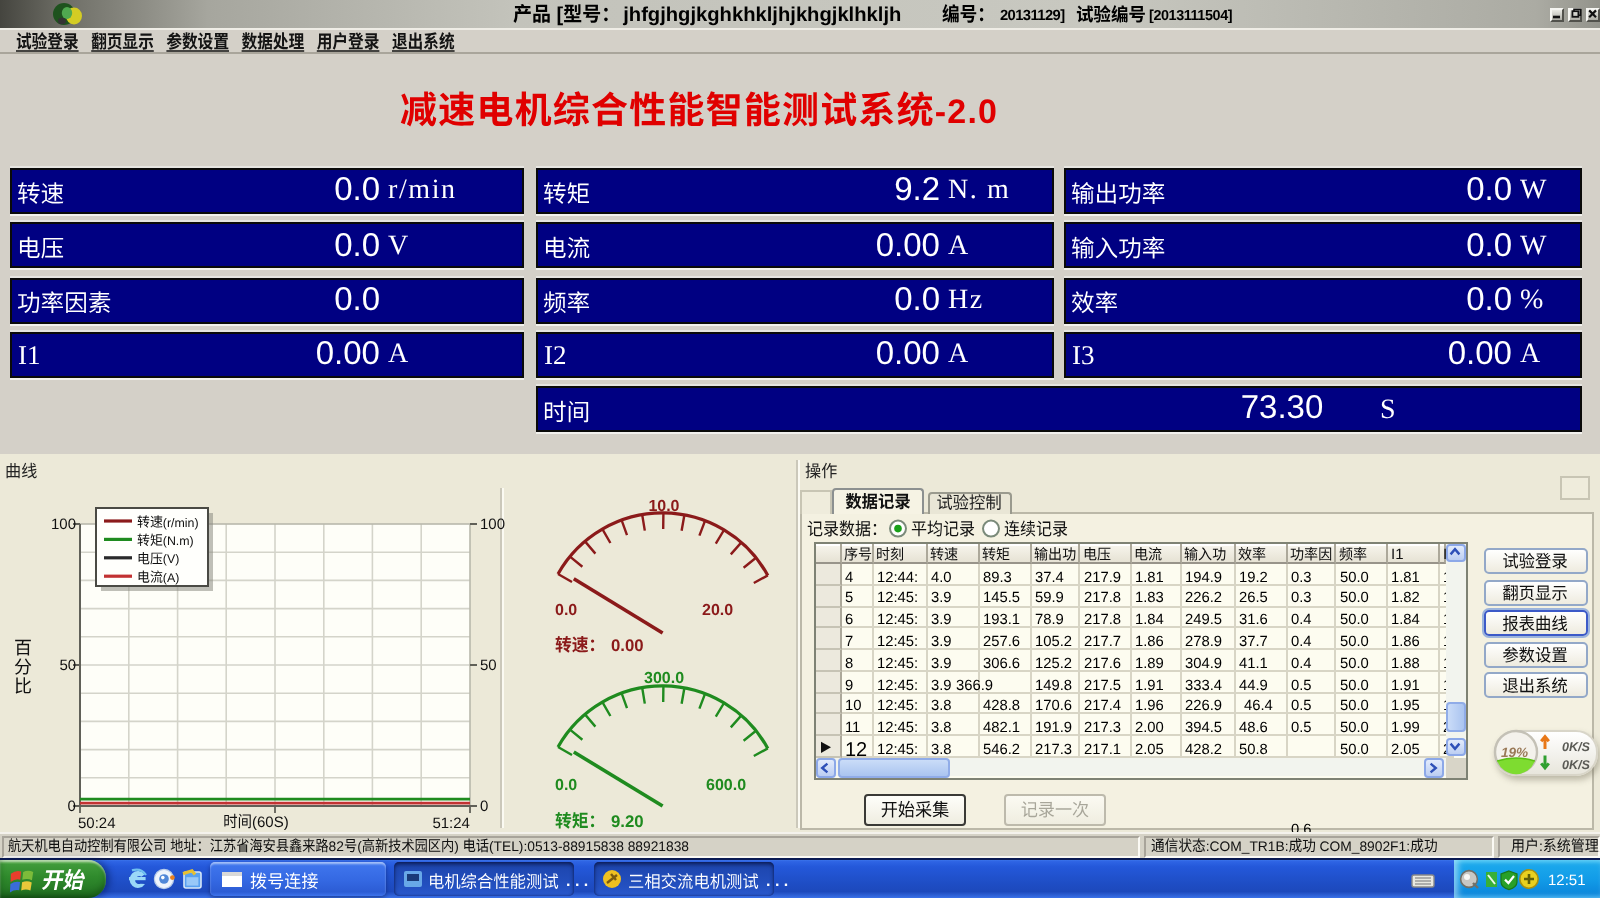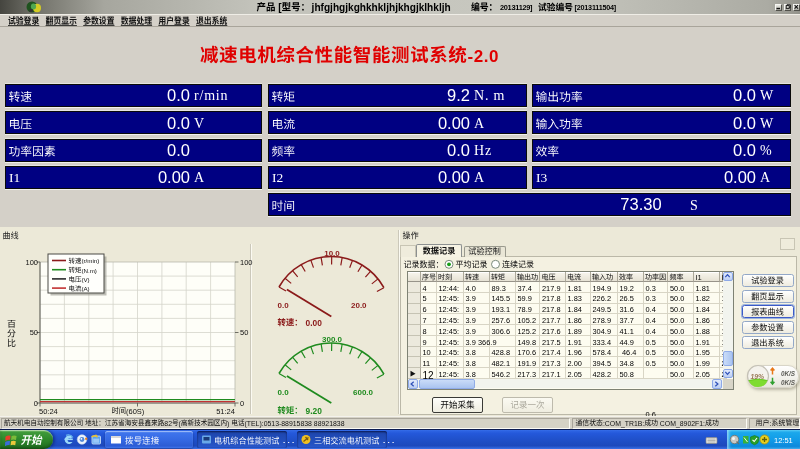--- a/index.html
+++ b/index.html
@@ -245,21 +245,21 @@
 <div style="position:absolute;left:465.5px;top:348.28000000000003px;font-size:7.4px;color:#000;white-space:nowrap;">3.8</div>
 <div style="position:absolute;left:489.5px;top:346.68px;width:26px;height:10.78px;border-right:1px solid #D8D5C5;border-bottom:1px solid #D8D5C5;font-size:7.4px;color:#000;padding:1.4px 0 0 2px;white-space:nowrap;overflow:hidden;"></div>
 <div style="position:absolute;left:491.5px;top:348.28000000000003px;font-size:7.4px;color:#000;white-space:nowrap;">428.8</div>
 <div style="position:absolute;left:515.5px;top:346.68px;width:24.5px;height:10.78px;border-right:1px solid #D8D5C5;border-bottom:1px solid #D8D5C5;font-size:7.4px;color:#000;padding:1.4px 0 0 2px;white-space:nowrap;overflow:hidden;"></div>
 <div style="position:absolute;left:517.5px;top:348.28000000000003px;font-size:7.4px;color:#000;white-space:nowrap;">170.6</div>
 <div style="position:absolute;left:540.0px;top:346.68px;width:25.5px;height:10.78px;border-right:1px solid #D8D5C5;border-bottom:1px solid #D8D5C5;font-size:7.4px;color:#000;padding:1.4px 0 0 2px;white-space:nowrap;overflow:hidden;"></div>
 <div style="position:absolute;left:542.0px;top:348.28000000000003px;font-size:7.4px;color:#000;white-space:nowrap;">217.4</div>
 <div style="position:absolute;left:565.5px;top:346.68px;width:25px;height:10.78px;border-right:1px solid #D8D5C5;border-bottom:1px solid #D8D5C5;font-size:7.4px;color:#000;padding:1.4px 0 0 2px;white-space:nowrap;overflow:hidden;"></div>
 <div style="position:absolute;left:567.5px;top:348.28000000000003px;font-size:7.4px;color:#000;white-space:nowrap;">1.96</div>
 <div style="position:absolute;left:590.5px;top:346.68px;width:27px;height:10.78px;border-right:1px solid #D8D5C5;border-bottom:1px solid #D8D5C5;font-size:7.4px;color:#000;padding:1.4px 0 0 2px;white-space:nowrap;overflow:hidden;"></div>
-<div style="position:absolute;left:592.5px;top:348.28000000000003px;font-size:7.4px;color:#000;white-space:nowrap;">578.4</div>
+<div style="position:absolute;left:592.5px;top:348.28000000000003px;font-size:7.4px;color:#000;white-space:nowrap;">226.9</div>
 <div style="position:absolute;left:617.5px;top:346.68px;width:26px;height:10.78px;border-right:1px solid #D8D5C5;border-bottom:1px solid #D8D5C5;font-size:7.4px;color:#000;padding:1.4px 0 0 2px;white-space:nowrap;overflow:hidden;"></div>
 <div style="position:absolute;left:622px;top:348.28000000000003px;font-size:7.4px;color:#000;white-space:nowrap;">46.4</div>
 <div style="position:absolute;left:643.5px;top:346.68px;width:24.5px;height:10.78px;border-right:1px solid #D8D5C5;border-bottom:1px solid #D8D5C5;font-size:7.4px;color:#000;padding:1.4px 0 0 2px;white-space:nowrap;overflow:hidden;"></div>
 <div style="position:absolute;left:645.5px;top:348.28000000000003px;font-size:7.4px;color:#000;white-space:nowrap;">0.5</div>
 <div style="position:absolute;left:668.0px;top:346.68px;width:25.5px;height:10.78px;border-right:1px solid #D8D5C5;border-bottom:1px solid #D8D5C5;font-size:7.4px;color:#000;padding:1.4px 0 0 2px;white-space:nowrap;overflow:hidden;"></div>
 <div style="position:absolute;left:670.0px;top:348.28000000000003px;font-size:7.4px;color:#000;white-space:nowrap;">50.0</div>
 <div style="position:absolute;left:693.5px;top:346.68px;width:26px;height:10.78px;border-right:1px solid #D8D5C5;border-bottom:1px solid #D8D5C5;font-size:7.4px;color:#000;padding:1.4px 0 0 2px;white-space:nowrap;overflow:hidden;"></div>
 <div style="position:absolute;left:695.5px;top:348.28000000000003px;font-size:7.4px;color:#000;white-space:nowrap;">1.95</div>
 <div style="position:absolute;left:719.5px;top:346.68px;width:7px;height:10.78px;border-right:1px solid #D8D5C5;border-bottom:1px solid #D8D5C5;font-size:7.4px;color:#000;padding:1.4px 0 0 2px;white-space:nowrap;overflow:hidden;"></div>
 <div style="position:absolute;left:721.5px;top:348.28000000000003px;font-size:7.4px;color:#000;white-space:nowrap;">1</div>
@@ -274,21 +274,21 @@
 <div style="position:absolute;left:491.5px;top:359.06px;font-size:7.4px;color:#000;white-space:nowrap;">482.1</div>
 <div style="position:absolute;left:515.5px;top:357.46px;width:24.5px;height:10.78px;border-right:1px solid #D8D5C5;border-bottom:1px solid #D8D5C5;font-size:7.4px;color:#000;padding:1.4px 0 0 2px;white-space:nowrap;overflow:hidden;"></div>
 <div style="position:absolute;left:517.5px;top:359.06px;font-size:7.4px;color:#000;white-space:nowrap;">191.9</div>
 <div style="position:absolute;left:540.0px;top:357.46px;width:25.5px;height:10.78px;border-right:1px solid #D8D5C5;border-bottom:1px solid #D8D5C5;font-size:7.4px;color:#000;padding:1.4px 0 0 2px;white-space:nowrap;overflow:hidden;"></div>
 <div style="position:absolute;left:542.0px;top:359.06px;font-size:7.4px;color:#000;white-space:nowrap;">217.3</div>
 <div style="position:absolute;left:565.5px;top:357.46px;width:25px;height:10.78px;border-right:1px solid #D8D5C5;border-bottom:1px solid #D8D5C5;font-size:7.4px;color:#000;padding:1.4px 0 0 2px;white-space:nowrap;overflow:hidden;"></div>
 <div style="position:absolute;left:567.5px;top:359.06px;font-size:7.4px;color:#000;white-space:nowrap;">2.00</div>
 <div style="position:absolute;left:590.5px;top:357.46px;width:27px;height:10.78px;border-right:1px solid #D8D5C5;border-bottom:1px solid #D8D5C5;font-size:7.4px;color:#000;padding:1.4px 0 0 2px;white-space:nowrap;overflow:hidden;"></div>
 <div style="position:absolute;left:592.5px;top:359.06px;font-size:7.4px;color:#000;white-space:nowrap;">394.5</div>
 <div style="position:absolute;left:617.5px;top:357.46px;width:26px;height:10.78px;border-right:1px solid #D8D5C5;border-bottom:1px solid #D8D5C5;font-size:7.4px;color:#000;padding:1.4px 0 0 2px;white-space:nowrap;overflow:hidden;"></div>
-<div style="position:absolute;left:619.5px;top:359.06px;font-size:7.4px;color:#000;white-space:nowrap;">34.8</div>
+<div style="position:absolute;left:619.5px;top:359.06px;font-size:7.4px;color:#000;white-space:nowrap;">48.6</div>
 <div style="position:absolute;left:643.5px;top:357.46px;width:24.5px;height:10.78px;border-right:1px solid #D8D5C5;border-bottom:1px solid #D8D5C5;font-size:7.4px;color:#000;padding:1.4px 0 0 2px;white-space:nowrap;overflow:hidden;"></div>
 <div style="position:absolute;left:645.5px;top:359.06px;font-size:7.4px;color:#000;white-space:nowrap;">0.5</div>
 <div style="position:absolute;left:668.0px;top:357.46px;width:25.5px;height:10.78px;border-right:1px solid #D8D5C5;border-bottom:1px solid #D8D5C5;font-size:7.4px;color:#000;padding:1.4px 0 0 2px;white-space:nowrap;overflow:hidden;"></div>
 <div style="position:absolute;left:670.0px;top:359.06px;font-size:7.4px;color:#000;white-space:nowrap;">50.0</div>
 <div style="position:absolute;left:693.5px;top:357.46px;width:26px;height:10.78px;border-right:1px solid #D8D5C5;border-bottom:1px solid #D8D5C5;font-size:7.4px;color:#000;padding:1.4px 0 0 2px;white-space:nowrap;overflow:hidden;"></div>
 <div style="position:absolute;left:695.5px;top:359.06px;font-size:7.4px;color:#000;white-space:nowrap;">1.99</div>
 <div style="position:absolute;left:719.5px;top:357.46px;width:7px;height:10.78px;border-right:1px solid #D8D5C5;border-bottom:1px solid #D8D5C5;font-size:7.4px;color:#000;padding:1.4px 0 0 2px;white-space:nowrap;overflow:hidden;"></div>
 <div style="position:absolute;left:721.5px;top:359.06px;font-size:7.4px;color:#000;white-space:nowrap;">2</div>
 <div style="position:absolute;left:407.5px;top:368.24px;width:13px;height:10.78px;background:#ECE9DD;border-right:1px solid #ACA89A;border-bottom:1px solid #C6C3B4;"></div>
 <div style="position:absolute;left:420.5px;top:368.24px;width:16px;height:10.78px;border-right:1px solid #D8D5C5;border-bottom:1px solid #D8D5C5;font-size:7.4px;color:#000;padding:1.4px 0 0 2px;white-space:nowrap;overflow:hidden;"></div>

